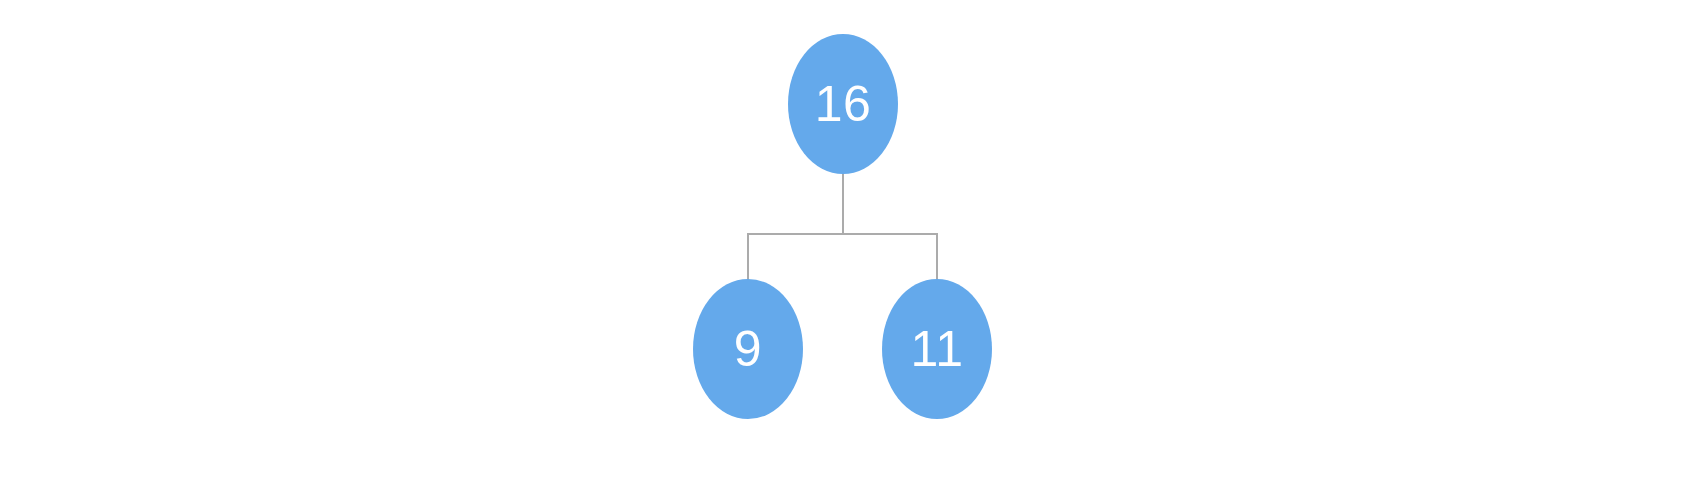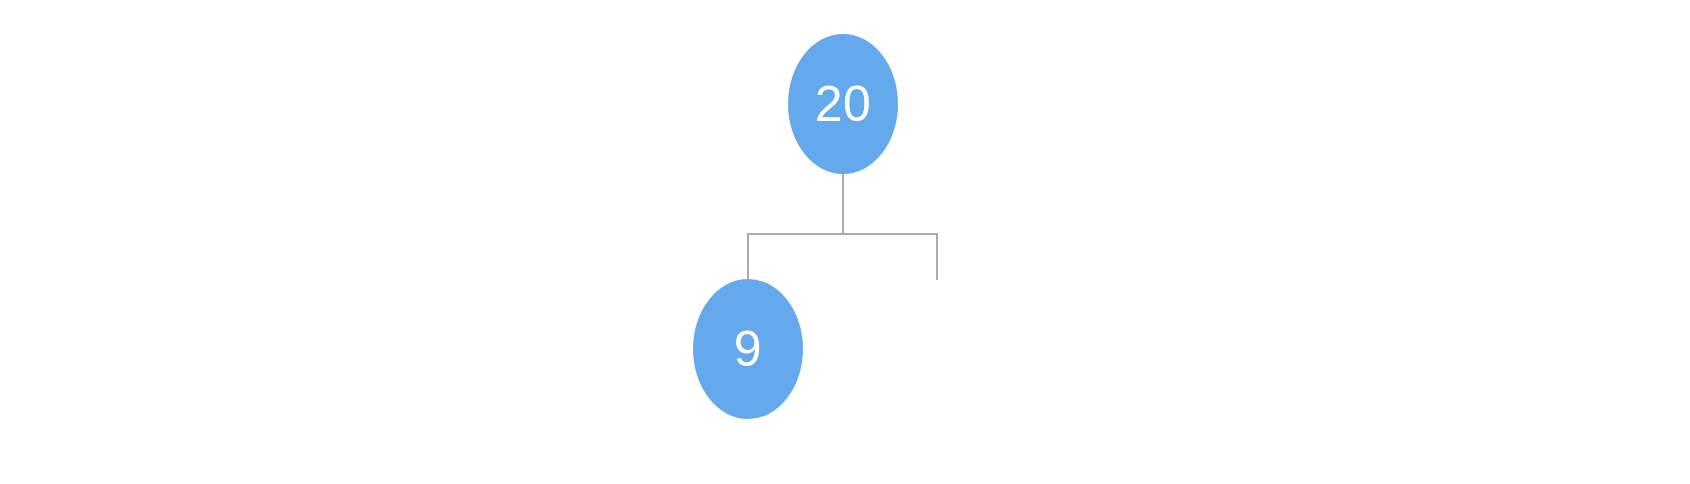--- a/index.html
+++ b/index.html
@@ -55,21 +55,24 @@
 <body>
 
 <div class="canvas">
 
   <svg class="edges" viewBox="0 0 1690 484" aria-hidden="true">
     <path class="edge" d="M843,169 L843,234"></path>
     <path class="edge" d="M748,280 L748,234 L937,234 L937,280"></path>
   </svg>
 
   <div class="node node-root">
-    <span class="node-label">20</span>
+    <span class="node-label">16</span>
   </div>
 
   <div class="node node-left">
     <span class="node-label">9</span>
   </div>
 
+  <div class="node node-right">
+    <span class="node-label">11</span>
+  </div>
 
 </div>
 
 </body></html>

